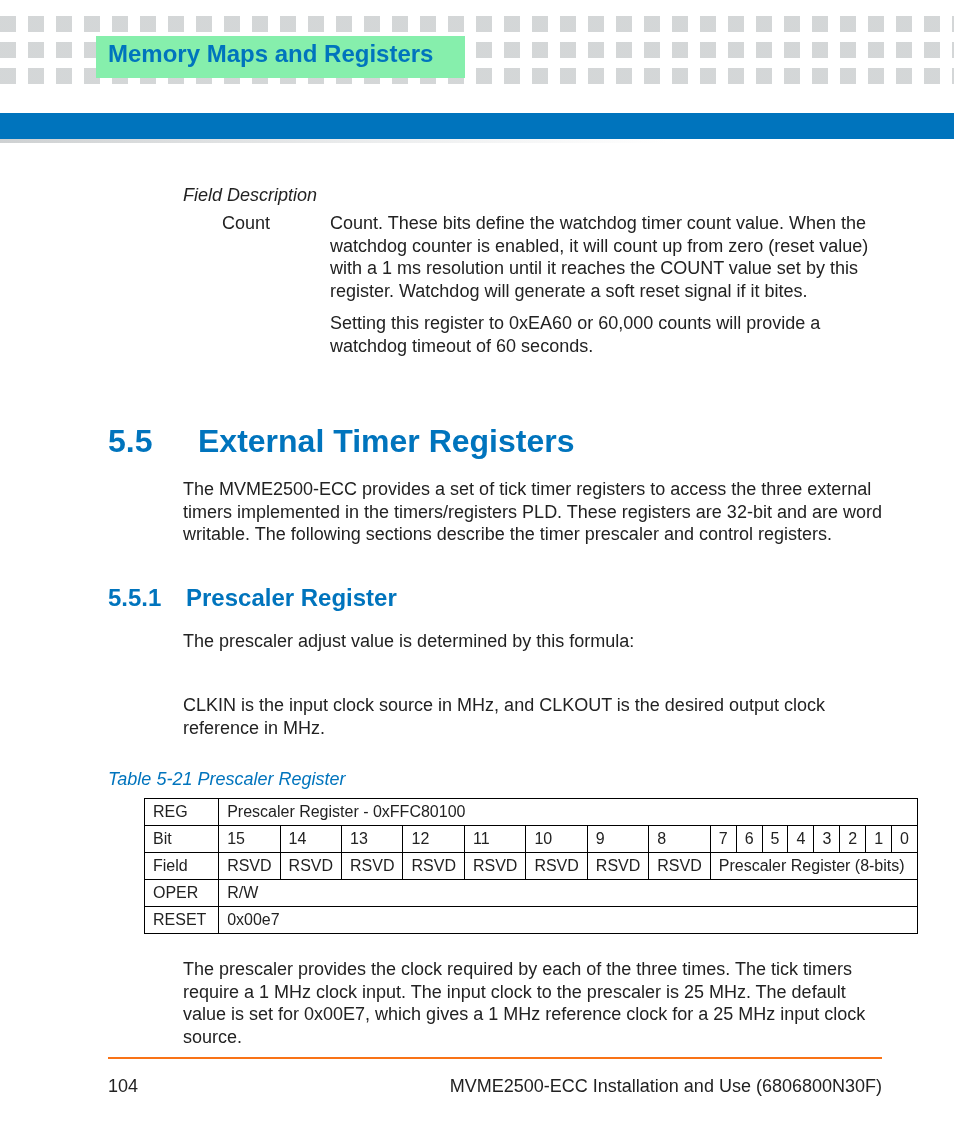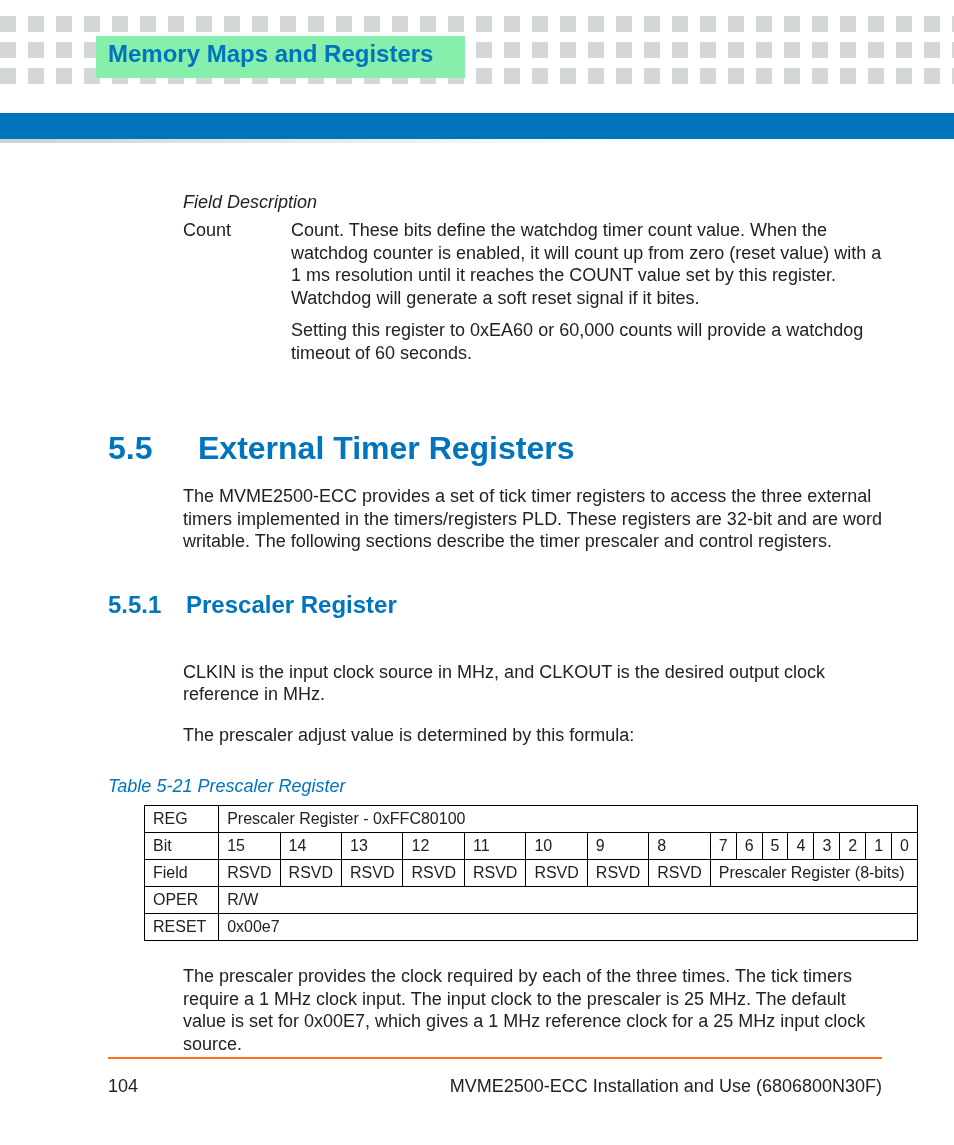--- a/index.html
+++ b/index.html
@@ -62,41 +62,42 @@
     padding: 4px 32px 4px 12px;
   }
   .chapter-title-wrap span {
     font-size: 24px;
     font-weight: 700;
     color: #0074bd;
   }
 
   .content {
     position: absolute;
-    top: 192px;
+    top: 185px;
     left: 108px;
     right: 72px;
   }
 
   .field-desc-label {
     font-style: italic;
     font-size: 18px;
     color: #222;
     margin-left: 75px;
     margin-bottom: 6px;
   }
   .field-row {
     display: flex;
     margin-left: 75px;
     font-size: 18px;
     line-height: 1.25;
   }
   .field-row .term {
     width: 108px;
     flex: 0 0 108px;
+    margin-left: 39px;
   }
   .field-row .desc {
     flex: 1;
   }
   .field-row .desc p { margin: 0 0 10px 0; }
 
   h1.sec {
     color: #0074bd;
     font-weight: 700;
     font-size: 32px;
@@ -200,23 +201,23 @@
     <span class="txt">External Timer Registers</span>
   </h1>
 
   <p class="body-para">The MVME2500-ECC provides a set of tick timer registers to access the three external timers implemented in the timers/registers PLD. These registers are 32-bit and are word writable. The following sections describe the timer prescaler and control registers.</p>
 
   <h2 class="subsec">
     <span class="num">5.5.1</span>
     <span>Prescaler Register</span>
   </h2>
 
+  <p class="body-para">The prescaler adjust value is determined by this formula:</p>
+
   <p class="body-para" style="margin-top:42px">CLKIN is the input clock source in MHz, and CLKOUT is the desired output clock reference in MHz.</p>
-
-  <p class="body-para">The prescaler adjust value is determined by this formula:</p>
 
   <div class="table-caption">Table 5-21 Prescaler Register</div>
 
   <table class="reg">
     <tbody>
         <tr>
       <td class="hdr">REG</td>
       <td colspan="16">Prescaler Register - 0xFFC80100</td>
     </tr>
     <tr>

